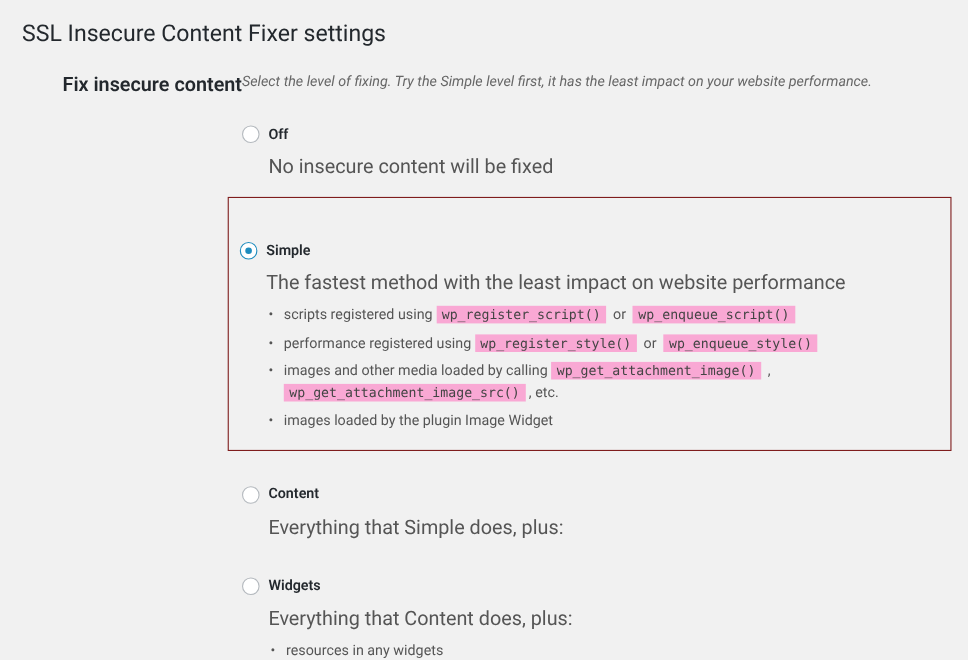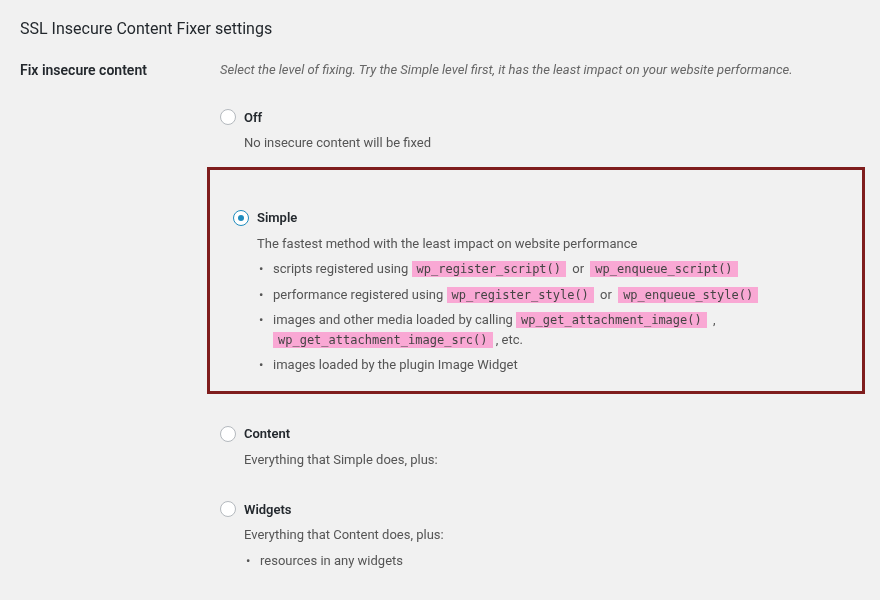--- a/index.html
+++ b/index.html
@@ -9,56 +9,57 @@
     }
     body {
       font-family: -apple-system, BlinkMacSystemFont, "Segoe UI", Roboto, Oxygen-Sans, Ubuntu, Cantarell, "Helvetica Neue", sans-serif;
       background: #f1f1f1;
       color: #444;
       font-size: 13px;
       padding: 10px 20px;
       width: 880px;
     }
     h1 {
-      font-size: 16px;
+      font-size: 21px;
       font-weight: 400;
       color: #23282d;
       margin: 0 0 20px 0;
       padding: 9px 0 4px 0;
     }
     .form-table {
       width: 100%;
     }
     .form-row {
       display: flex;
       align-items: flex-start;
     }
     .form-label {
       width: 200px;
       flex-shrink: 0;
       font-weight: 600;
       color: #23282d;
-      font-size: 14px;
+      font-size: 18px;
       padding-top: 0;
+      text-align: right;
     }
     .form-field {
       flex: 1;
     }
     .description {
       font-style: italic;
       color: #666;
       margin-bottom: 25px;
       font-size: 13px;
     }
     .radio-option {
       margin-bottom: 14px;
     }
     .radio-option.highlighted {
-      border: 3px solid #7f1d1d;
-      padding: 8px 10px 10px 23px;
+      border: 1px solid #7f1d1d;
+      padding: 8px 10px 10px 10px;
       margin-left: -13px;
       margin-right: -5px;
       margin-bottom: 12px;
     }
     .radio-line {
       display: flex;
       align-items: center;
       gap: 8px;
       margin-top: 32px;
     }
@@ -91,21 +92,21 @@
     .radio-label {
       font-weight: 600;
       color: #23282d;
       font-size: 13px;
       cursor: pointer;
     }
     .option-desc {
       margin-left: 24px;
       margin-top: 8px;
       color: #555;
-      font-size: 13px;
+      font-size: 18px;
       line-height: 1.5;
     }
     .option-list {
       margin-left: 24px;
       margin-top: 6px;
       list-style: none;
     }
     .option-list li {
       position: relative;
       padding-left: 16px;

